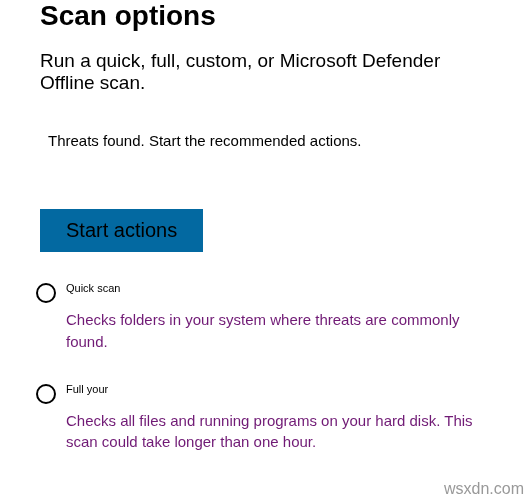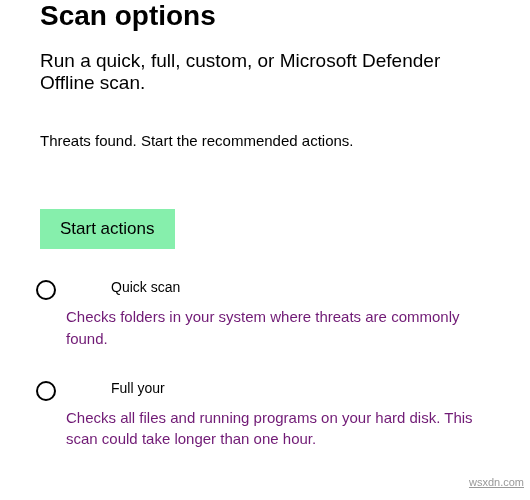--- a/index.html
+++ b/index.html
@@ -28,26 +28,27 @@
     }
     .subtitle {
       font-size: 19px;
       color: #000000;
       margin-bottom: 38px;
     }
     .status-text {
       font-size: 15px;
       color: #000000;
       margin-bottom: 60px;
+      margin-left: 8px;
     }
     .action-button {
-      background: #86efac;
+      background: #0369a1;
       border: none;
-      padding: 10px 20px;
-      font-size: 17px;
+      padding: 10px 26px;
+      font-size: 20px;
       color: #000000;
       font-family: inherit;
       cursor: pointer;
       margin-bottom: 30px;
     }
     .link {
       color: #0066cc;
       font-size: 15px;
       cursor: pointer;
       display: block;
@@ -65,38 +66,36 @@
     .radio-circle {
       width: 20px;
       height: 20px;
       border: 2px solid #000000;
       border-radius: 50%;
       flex-shrink: 0;
       margin-right: 10px;
       margin-top: 1px;
     }
     .radio-label {
-      font-size: 14px;
+      font-size: 11px;
       color: #000000;
-      margin-left: 45px;
     }
     .radio-description {
       font-size: 15px;
       color: #701a75;
       margin-left: 30px;
       margin-bottom: 30px;
       line-height: 1.45;
     }
     .watermark {
       position: absolute;
-      bottom: 12px;
+      bottom: 2px;
       right: 6px;
-      font-size: 11px;
+      font-size: 16px;
       color: #999999;
-      text-decoration: underline;
     }
     .options-section {
       margin-left: -4px;
     }
   </style>
 </head>
 <body>
 
 <div class="container">
   <h1 class="page-title">Scan options</h1>

